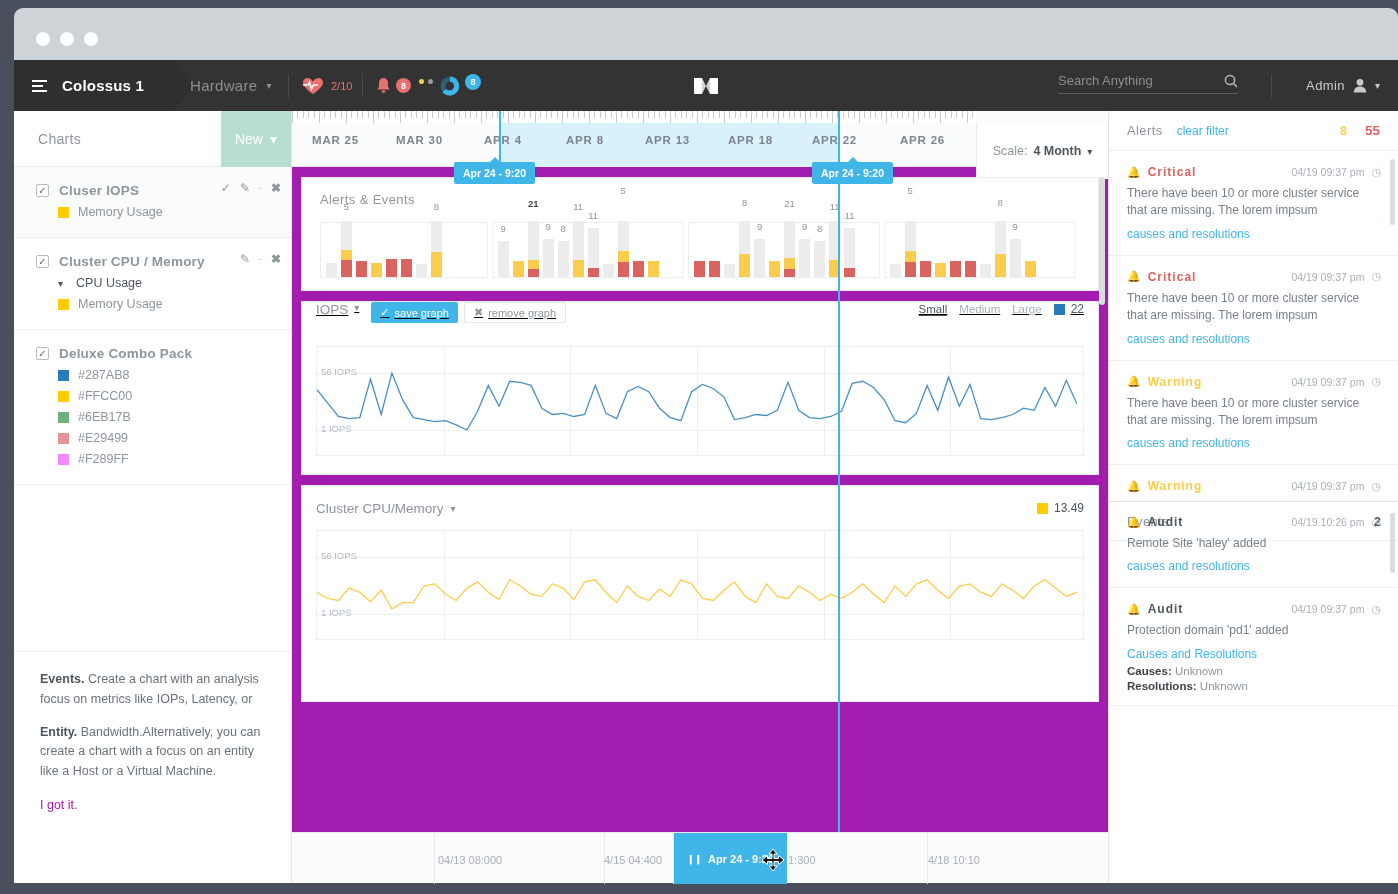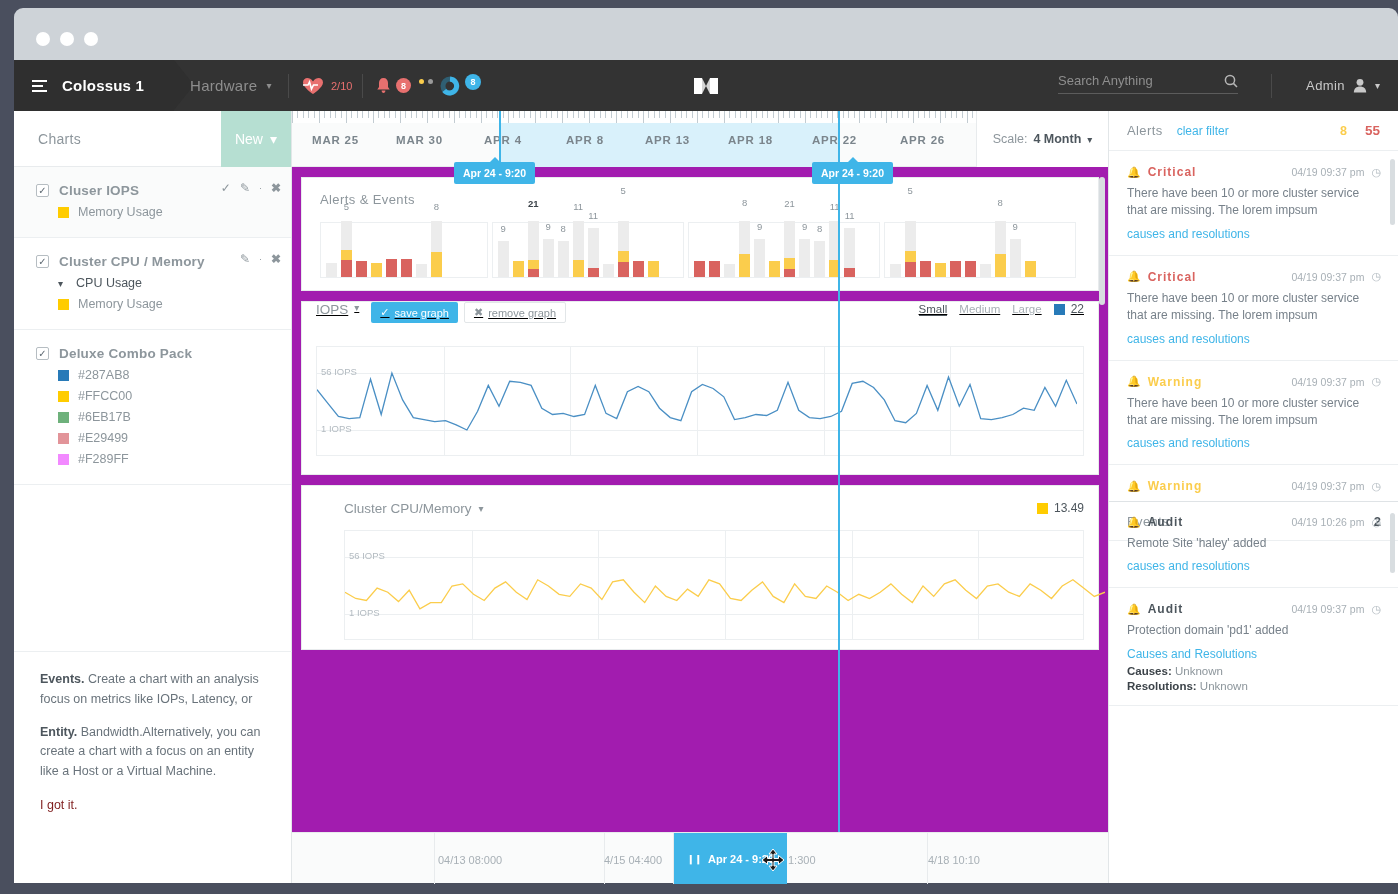--- a/index.html
+++ b/index.html
@@ -115,40 +115,40 @@
   .series-row { display: flex; align-items: center; padding-left: 44px; margin-top: 7px; }
   .swatch { width: 11px; height: 11px; display: inline-block; }
   .series-label { margin-left: 9px; color: #8d969c; font-size: 12.5px; }
   .series-label.dark { color: #4d565d; }
   .chev { color: #4d565d; font-size: 10px; margin-right: 4px; }
 
   #help-box { position: absolute; left: 0; bottom: 50px; width: 278px; padding: 18px 26px 20px 26px;
               border-top: 1px solid #eceff1; }
   #help-box p { color: #69737b; font-size: 12.5px; line-height: 1.55; margin-bottom: 14px; }
   #help-box b { color: #4d565d; }
-  #got-it { color: #7f1d1d; font-size: 12.5px; cursor: pointer; }
+  #got-it { color: #a21caf; font-size: 12.5px; cursor: pointer; }
   #sidebar-footer { position: absolute; left: 0; bottom: 0; width: 278px; height: 36px; display: flex; }
   #btn-metric { flex: 1; background: #b6dfd2; color: #fff; font-size: 12px; letter-spacing: .5px;
                 display: flex; align-items: center; justify-content: center; cursor: pointer; }
   #btn-entity { flex: 1; background: #93cbbc; color: #fff; font-size: 12px; letter-spacing: .5px;
                 display: flex; align-items: center; justify-content: center; cursor: pointer; }
   #btn-help { width: 38px; background: #fff; color: #3fb5e8; font-size: 14px;
               display: flex; align-items: center; justify-content: center; cursor: pointer; }
 
   
   #center { width: 816px; position: relative; background: #a21caf; }
   #ruler-row { height: 56px; background: #fafbfb; position: relative; border-bottom: 1px solid #e8ebed; }
   #ruler-ticks { position: absolute; left: 0; top: 0; width: 684px; height: 12px;
                  background: #ffffff; overflow: hidden; }
   #ruler-ticks .tk { position: absolute; top: 0; width: 1px; background: #c3ccd2; }
   #ruler-hl { position: absolute; left: 208px; top: 0; width: 339px; height: 56px; background: #d9f1fb; }
   .ruler-label { position: absolute; top: 23px; color: #7b858c; font-size: 11.5px;
                  font-weight: bold; letter-spacing: .8px; }
   .ruler-div { position: absolute; top: 12px; width: 1px; height: 44px; background: #e8ebed; }
-  #scale-box { position: absolute; right: 0; top: 0; width: 132px; height: 56px;
+  #scale-box { position: absolute; right: 0; top: 12px; width: 132px; height: 56px;
                border-left: 1px solid #e8ebed; background: #fff;
                display: flex; align-items: center; justify-content: center; gap: 6px; cursor: pointer; }
   #scale-lbl { color: #8d969c; font-size: 12.5px; }
   #scale-val { color: #4d565d; font-size: 12.5px; font-weight: bold; }
 
   .cursor-line { position: absolute; width: 2px; background: #3fb5e8; z-index: 30; }
   .cursor-flag {
     position: absolute; background: #3fb5e8; color: #fff; font-size: 10.5px; font-weight: bold;
     padding: 5px 9px; border-radius: 2px; white-space: nowrap; z-index: 31;
   }
@@ -182,21 +182,21 @@
   #remove-graph { background: #fff; color: #8d969c; border: 1px solid #e2e6e8; margin-left: 6px; }
   #size-opts { margin-left: auto; display: flex; align-items: center; gap: 12px; }
   .size-opt { font-size: 11.5px; color: #a8b0b6; cursor: pointer; }
   .size-opt.active { color: #4d565d; border-bottom: 1px solid #4d565d; }
   .legend-val { display: flex; align-items: center; gap: 6px; font-size: 12px; color: #4d565d; }
   .plot { position: relative; margin: 0 14px 12px 14px; height: 110px; }
   .plot .vgrid { position: absolute; top: 0; bottom: 0; width: 1px; background: #eceff1; }
   .plot .hgrid { position: absolute; left: 0; right: 0; height: 1px; background: #eceff1; }
   .axis-lbl { position: absolute; left: 4px; font-size: 9.5px; color: #b3bbc1; }
 
-  #cpu-panel { height: 165px; padding-left: 28px; }
+  #cpu-panel { height: 217px; }
   #cpu-head { height: 44px; display: flex; align-items: center; padding: 0 14px; }
   #cpu-title { color: #8d969c; font-size: 13.5px; }
 
   #scrubber {
     position: absolute; left: 0; bottom: 0; width: 816px; height: 51px;
     background: #fafbfb; border-top: 1px solid #e8ebed;
   }
   .scrub-seg { position: absolute; top: 0; height: 51px; border-right: 1px solid #e8ebed; }
   .scrub-lbl { position: absolute; top: 21px; font-size: 11px; color: #a8b0b6; }
   #scrub-handle {

